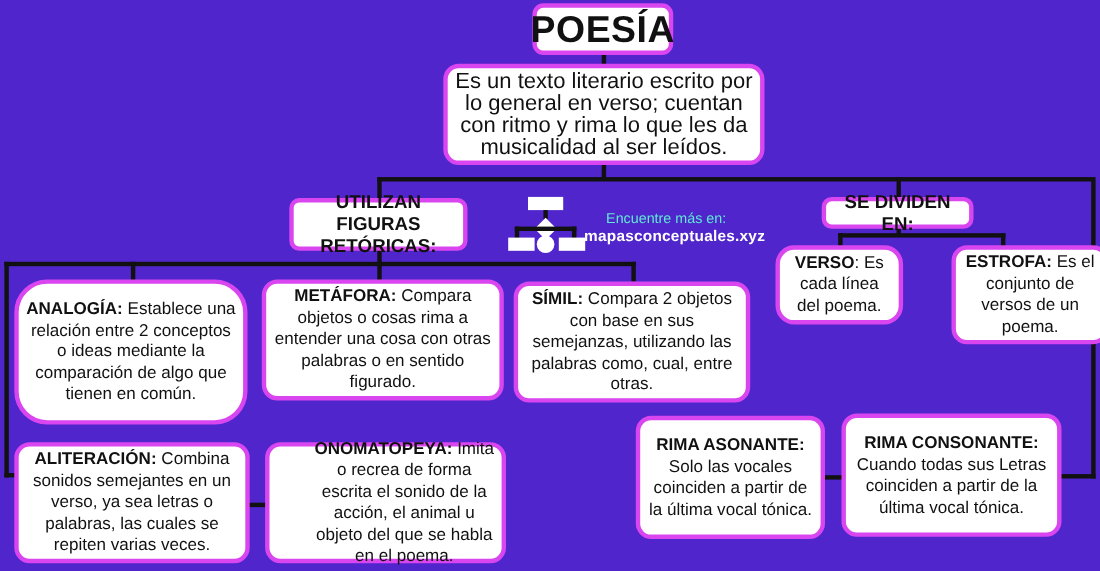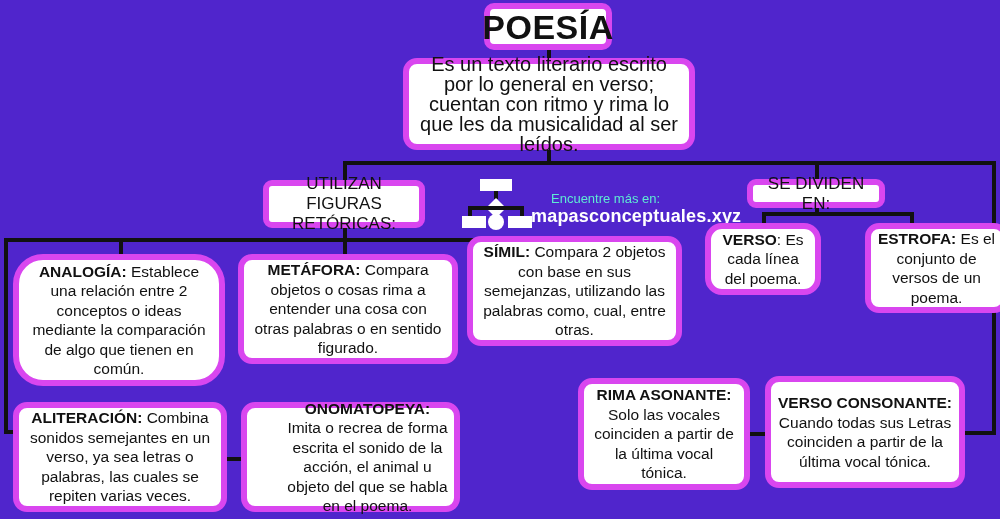--- a/index.html
+++ b/index.html
@@ -1,29 +1,29 @@
 <!DOCTYPE html>
 <html><head>
 <meta charset="utf-8">
 <style>
   html, body { margin:0; padding:0; }
   body { width:1000px; height:519px; background:#5025CC; position:relative; overflow:hidden;
          font-family:"Liberation Sans", "DejaVu Sans", sans-serif; color:#111; }
-  .box { position:absolute; background:#fff; border:6px solid #d946ef; border-radius:14px;
+  .box { position:absolute; background:#fff; border:4px solid #d946ef; border-radius:14px;
          box-sizing:border-box; text-align:center; display:flex; align-items:center; justify-content:center;
          font-size:15.5px; line-height:19.5px; padding:4px 6px; }
   .box b { font-weight:bold; }
   .title { font-size:34px; font-weight:bold; line-height:38px; border-radius:10px; letter-spacing:0.5px; }
-  .label { font-size:17px; line-height:20px; font-weight:normal; border-radius:9px; }
+  .label { font-size:17px; line-height:20px; font-weight:bold; border-radius:9px; }
   .line { position:absolute; background:#111; }
   .h { height:4px; }
   .v { width:4px; }
   .logo { position:absolute; left:460px; top:176px; width:240px; height:54px; }
   .logo-text1 { position:absolute; left:551px; top:191px; color:#5eead4; font-size:13px; }
-  .logo-text2 { position:absolute; left:531px; top:206px; color:#fff; font-size:18px; font-weight:bold; letter-spacing:0.2px; }
+  .logo-text2 { position:absolute; left:531px; top:206px; color:#fff; font-size:14px; font-weight:bold; letter-spacing:0.2px; }
 </style>
 </head>
 <body>
 
 <div class="line v" style="left:547px;top:48px;height:12px;"></div>
 <div class="line v" style="left:547px;top:148px;height:16px;"></div>
 <div class="line h" style="left:343px;top:161px;width:652px;"></div>
 <div class="line v" style="left:343px;top:161px;height:22px;"></div>
 <div class="line v" style="left:815px;top:161px;height:22px;"></div>
 <div class="line v" style="left:992px;top:161px;height:274px;"></div>
@@ -73,35 +73,35 @@
 <div class="box label" style="left:747px;top:179px;width:138px;height:29px;">
   <span>SE DIVIDEN EN:</span>
 </div>
 
 <div class="box" style="left:13px;top:254px;width:212px;height:132px;border-radius:30px;">
   <div><b>ANALOGÍA:</b><span> Establece una relación entre 2 conceptos o ideas mediante la comparación de algo que tienen en común.</span></div>
 </div>
 <div class="box" style="left:238px;top:254px;width:220px;height:110px;">
   <div><b>METÁFORA:</b><span> Compara objetos o cosas rima a entender una cosa con otras palabras o en sentido figurado.</span></div>
 </div>
-<div class="box" style="left:467px;top:236px;width:215px;height:110px;">
+<div class="box" style="left:467px;top:256px;width:215px;height:110px;">
   <div><b>SÍMIL:</b><span> Compara 2 objetos con base en sus semejanzas, utilizando las palabras como, cual, entre otras.</span></div>
 </div>
 <div class="box" style="left:13px;top:402px;width:214px;height:110px;">
   <div><b>ALITERACIÓN:</b><span> Combina sonidos semejantes en un verso, ya sea letras o palabras, las cuales se repiten varias veces.</span></div>
 </div>
 <div class="box" style="left:241px;top:402px;width:219px;height:110px;padding-left:40px;">
   <div><b>ONOMATOPEYA:</b><span> Imita o recrea de forma escrita el sonido de la acción, el animal u objeto del que se habla en el poema.</span></div>
 </div>
 
 <div class="box" style="left:705px;top:223px;width:116px;height:72px;border-radius:17px;">
   <div><b>VERSO</b><span>: Es cada línea del poema.</span></div>
 </div>
 <div class="box" style="left:839px;top:223px;width:143px;height:90px;margin-left:26px;">
   <div><b>ESTROFA:</b><span> Es el conjunto de versos de un poema.</span></div>
 </div>
 
 <div class="box" style="left:578px;top:378px;width:172px;height:112px;">
   <div><b>RIMA ASONANTE:</b><span> Solo las vocales coinciden a partir de la última vocal tónica.</span></div>
 </div>
 <div class="box" style="left:765px;top:376px;width:200px;height:112px;">
-  <div><b>VERSO CONSONANTE:</b><span> Cuando todas sus Letras coinciden a partir de la última vocal tónica.</span></div>
+  <div><b>RIMA CONSONANTE:</b><span> Cuando todas sus Letras coinciden a partir de la última vocal tónica.</span></div>
 </div>
 
 </body></html>

